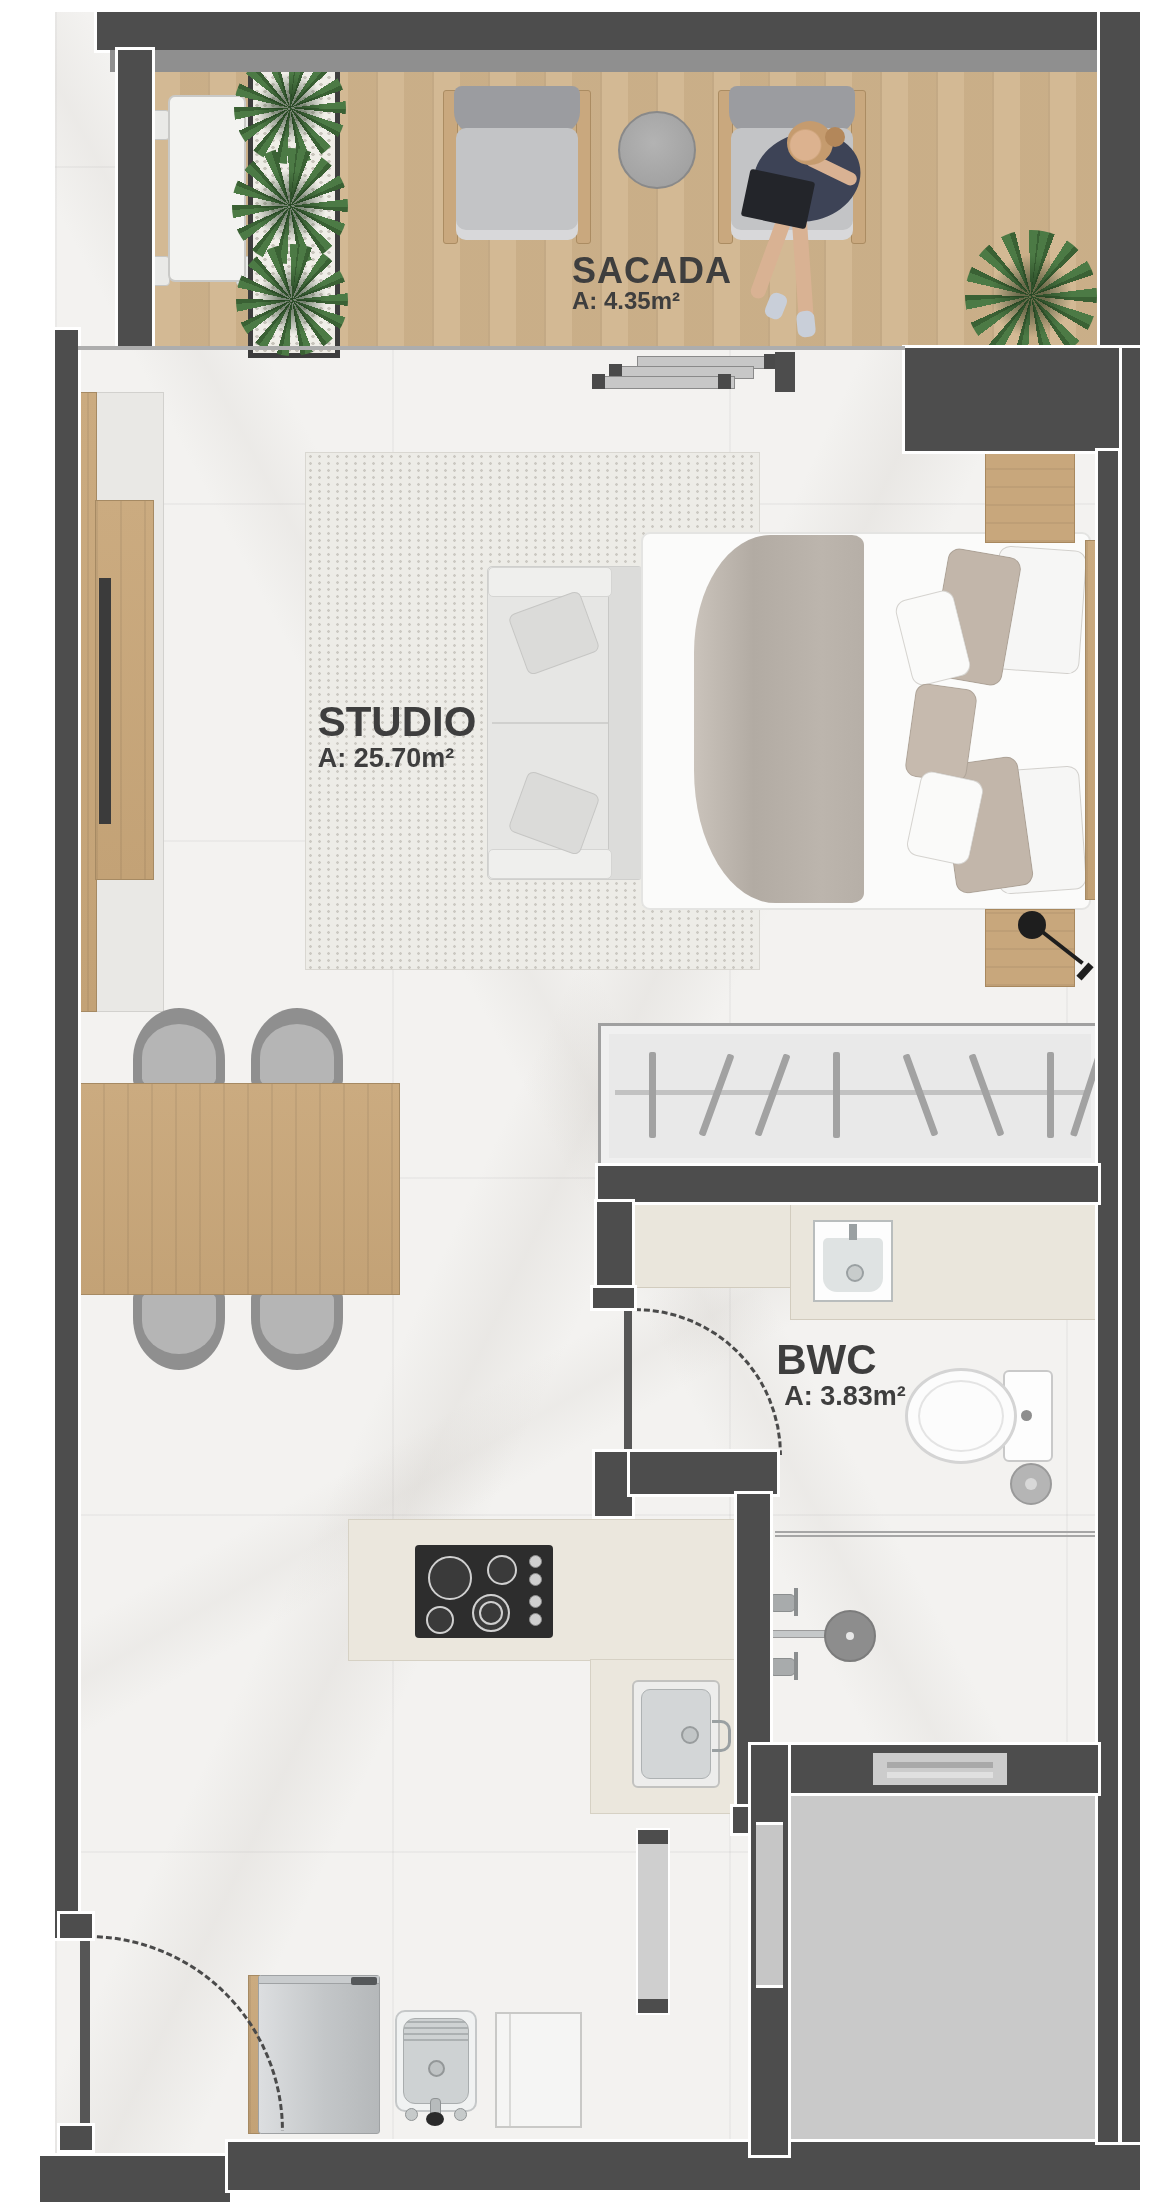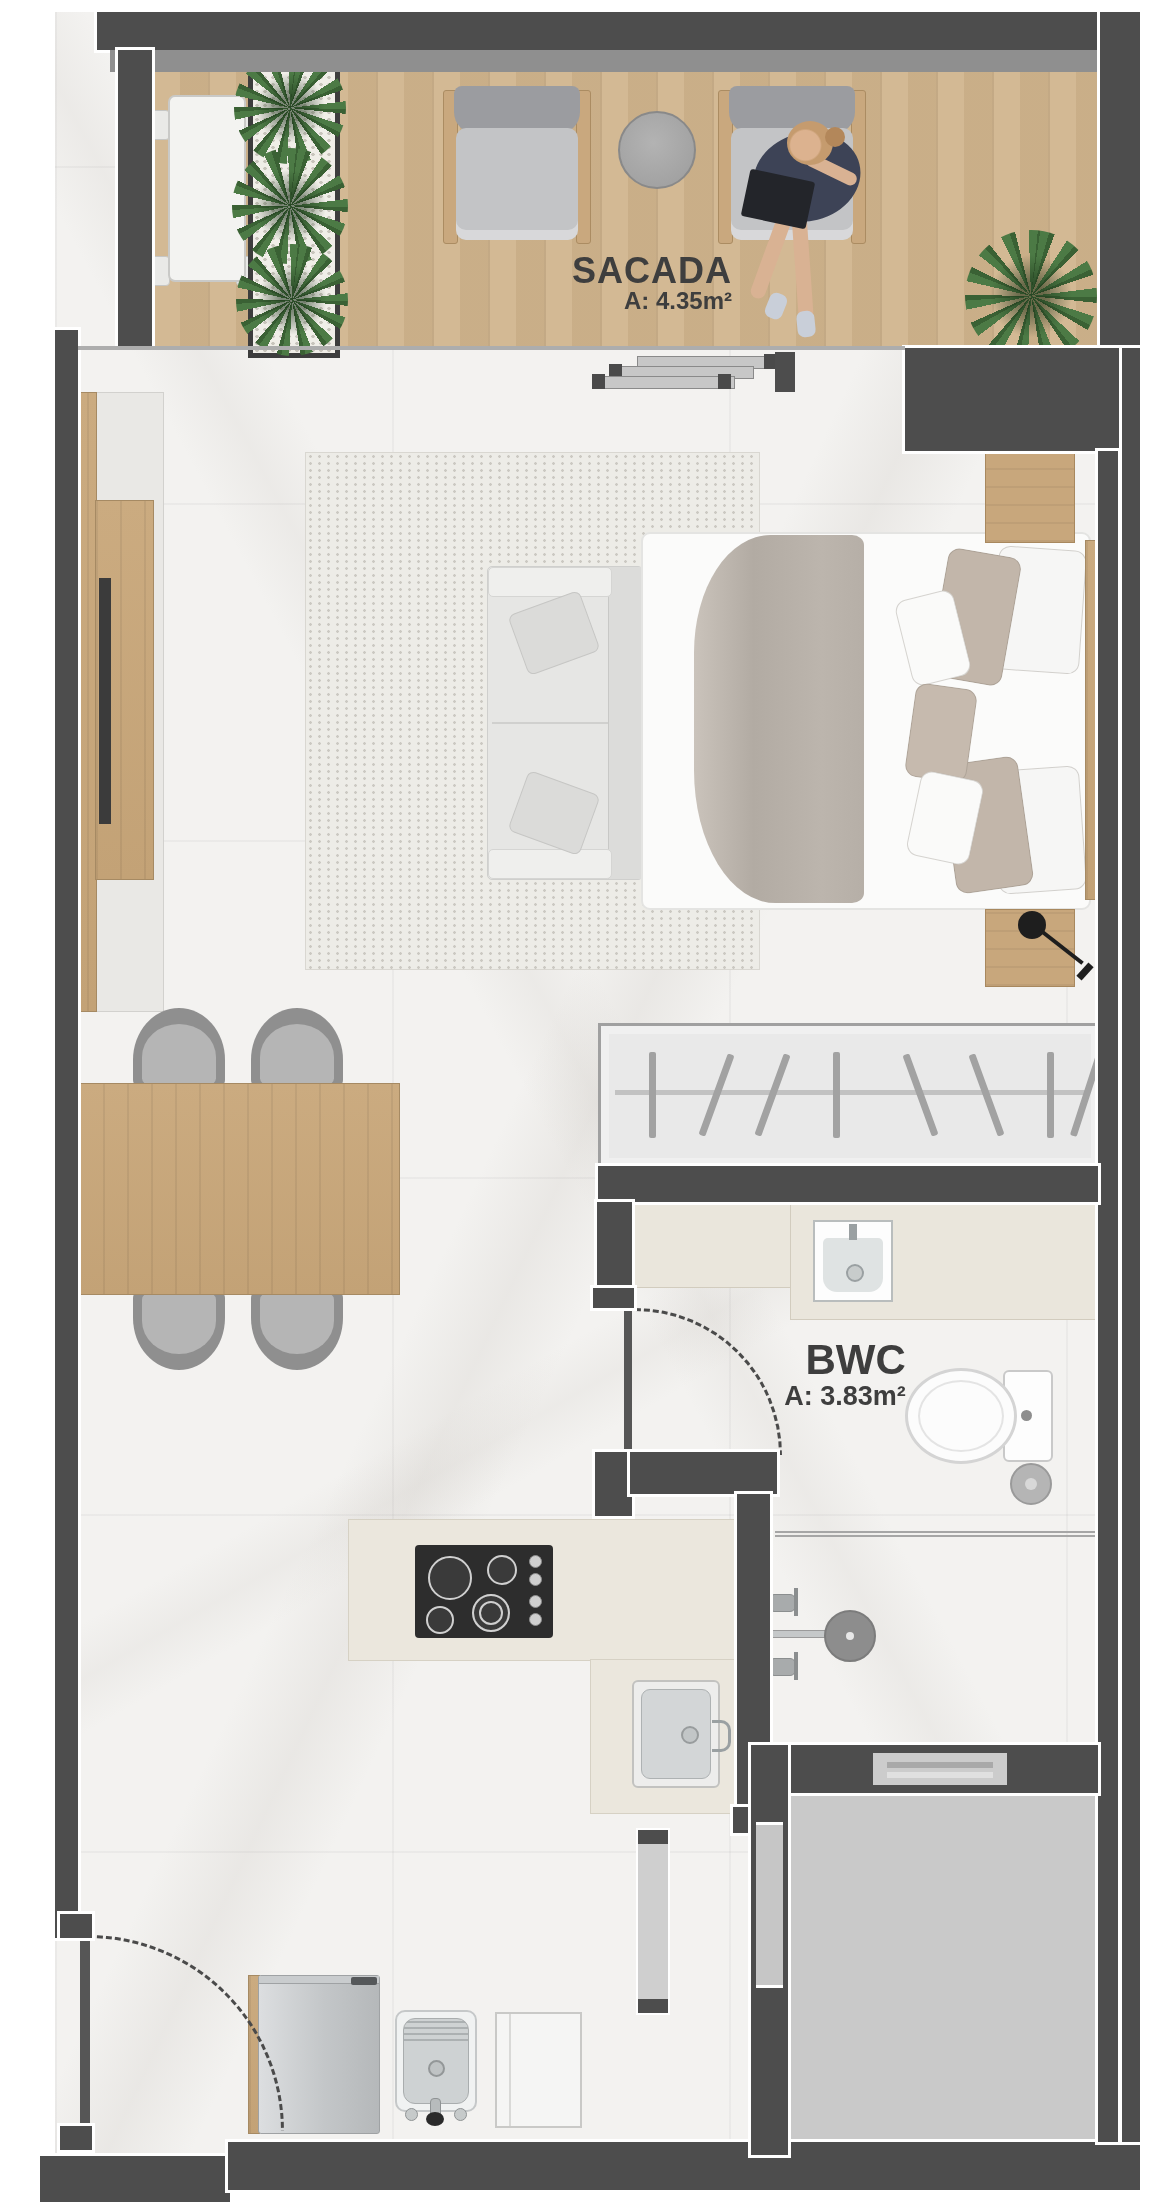--- a/index.html
+++ b/index.html
@@ -23,21 +23,21 @@
       repeating-linear-gradient(90deg,rgba(255,255,255,.07) 0 28px,rgba(0,0,0,.03) 28px 56px),
       #d0b48c;
     border-bottom:2px solid #9a9a9a;}
   .prisma{position:absolute;background:#c9c9c9;box-shadow:0 0 0 3px #fff;}
   .arc{position:absolute;border:3px dashed #4a4a4a;border-radius:50%;
        clip-path:polygon(50% 0,100% 0,100% 50%,50% 50%);}
   .leaf{position:absolute;background:#565656;}
   .panel{position:absolute;height:11px;background:#c7c7c7;border:1px solid #8a8a8a;}
   .scap{position:absolute;width:13px;height:15px;background:#4a4a4a;}
   
-  .label{position:absolute;transform:translateX(-50%);text-align:right;color:#3e3e3e;
+  .label{position:absolute;transform:translateX(-50%);text-align:left;color:#3e3e3e;
          font-weight:bold;line-height:1.04;white-space:nowrap;}
   .label .nm{display:block;}
   .label .ar{display:block;}
   
   .wood{background:repeating-linear-gradient(90deg,rgba(0,0,0,.06) 0 2px,transparent 2px 24px),
         linear-gradient(#cbab80,#c3a276);border:1px solid #a68a63;}
   .rug{position:absolute;
        background:radial-gradient(rgba(148,144,134,.38) 1.3px,transparent 1.8px) 0 0/9px 7px,#edece7;
        border:1px solid #d9d7d1;}
   .sofa-base{position:absolute;background:#e6e6e4;border:1px solid #cfcfcd;border-radius:5px;}
@@ -151,20 +151,24 @@
   <div class="pillow" style="left:910px;top:686px;width:60px;height:92px;background:#c6baae;transform:rotate(8deg);"></div>
   <div class="pillow" style="left:913px;top:775px;width:62px;height:84px;background:#fafaf9;transform:rotate(12deg);"></div>
   <div class="abs wood" style="left:1085px;top:540px;width:22px;height:358px;"></div>
   <div class="nstand" style="left:985px;top:451px;width:88px;height:90px;"></div>
   <div class="nstand" style="left:985px;top:909px;width:88px;height:76px;"></div>
 
   <div class="abs" style="left:1018px;top:911px;width:28px;height:28px;background:#1e1e1e;border-radius:50%;"></div>
   <div class="abs" style="left:1040px;top:928px;width:54px;height:4px;background:#1e1e1e;transform:rotate(38deg);transform-origin:left center;"></div>
   <div class="abs" style="left:1076px;top:968px;width:18px;height:7px;background:#1e1e1e;transform:rotate(-48deg);"></div>
 
+  <div class="label" style="left:397px;top:700px;">
+    <span class="nm" style="font-size:42px;">STUDIO</span>
+    <span class="ar" style="font-size:27px;">A: 25.70m²</span>
+  </div>
 
   <div class="abs" style="left:598px;top:1023px;width:498px;height:140px;background:#e9e9e9;border:3px solid #a0a0a0;box-shadow:inset 0 0 0 8px #f0f0f0;">
     <span class="abs" style="left:14px;right:14px;top:64px;height:5px;background:#c2c2c2;"></span>
     <span class="hbar" style="left:48px;"></span>
     <span class="hbar" style="left:112px;transform:rotate(20deg);"></span>
     <span class="hbar" style="left:168px;transform:rotate(20deg);"></span>
     <span class="hbar" style="left:232px;"></span>
     <span class="hbar" style="left:316px;transform:rotate(-20deg);"></span>
     <span class="hbar" style="left:382px;transform:rotate(-20deg);"></span>
     <span class="hbar" style="left:446px;"></span>

